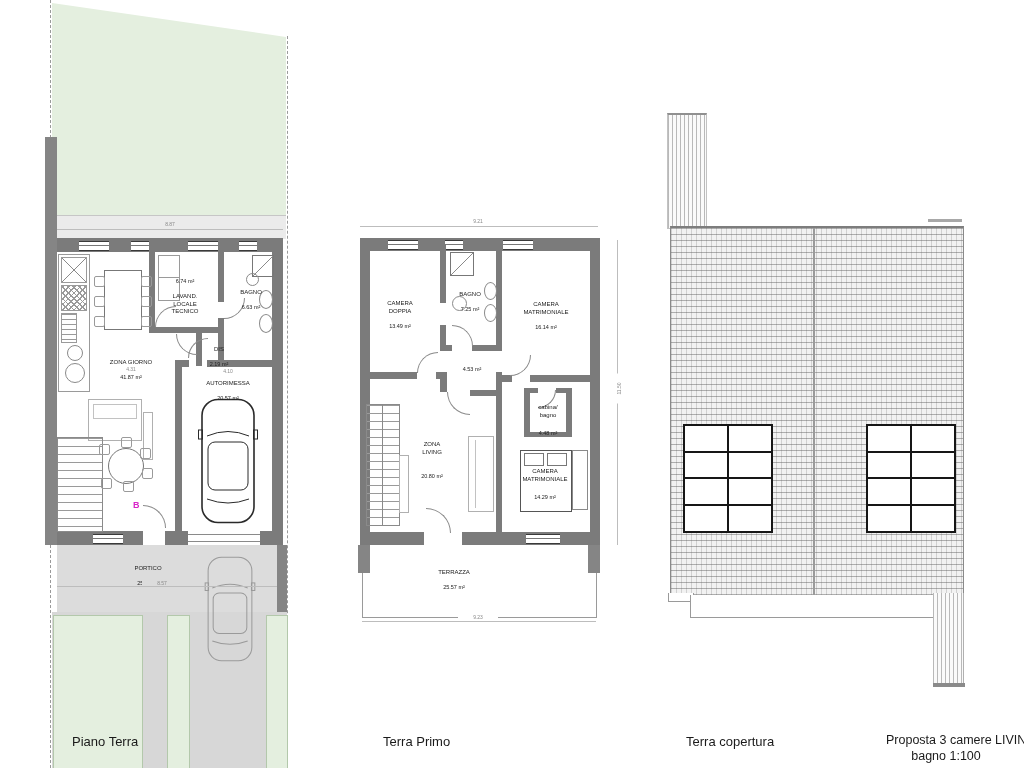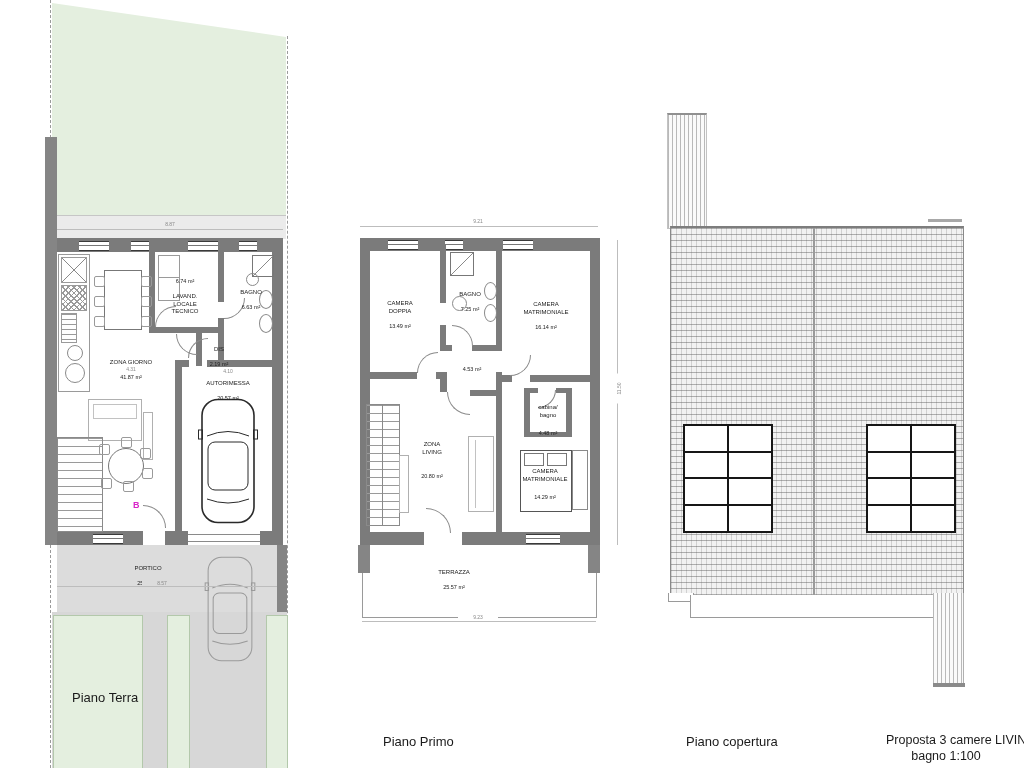--- a/index.html
+++ b/index.html
@@ -177,21 +177,21 @@
       <div>PORTICO</div>
       <div class="area">25.93 m²</div>
     </div>
     <div class="marker" style="left:133px;top:500px">B</div>
 
     <div class="dim" style="left:101px;top:367px;width:60px">4.31</div>
     <div class="dim" style="left:196px;top:369px;width:64px">4.10</div>
     <div class="dimline" style="left:57px;top:586px;width:220px"></div>
     <div class="dim" style="left:142px;top:581px;width:40px;background:#dcdcdc">8.57</div>
 
-    <div class="caption" style="left:72px;top:690px">Piano Terra</div>
+    <div class="caption" style="left:72px;top:734px">Piano Terra</div>
   </div>
 
   <div>
 
     <div class="dimline" style="left:360px;top:226px;width:238px"></div>
     <div class="dim" style="left:458px;top:219px;width:40px;background:#fff">9.21</div>
 
     <div class="wall" style="left:360px;top:238px;width:238px;height:13px">
       <div class="win" style="left:28px;width:30px;top:2px"></div>
       <div class="win" style="left:85px;width:18px;top:2px"></div>
@@ -287,37 +287,37 @@
     <div class="label" style="left:512px;top:460px;width:66px;z-index:5">
       <div>CAMERA
 MATRIMONIALE</div>
       <div class="area" style="margin-top:3px">14.29 m²</div>
     </div>
     <div class="label" style="left:420px;top:561px;width:68px">
       <div>TERRAZZA</div>
       <div class="area">25.57 m²</div>
     </div>
 
-    <div class="caption" style="left:383px;top:734px">Piano Primo</div>
+    <div class="caption" style="left:383px;top:734px">Terra Primo</div>
   </div>
 
   <div>
     <div class="vhatch" style="left:667px;top:113px;width:38px;height:113px;border-top:2px solid #909090"></div>
     <div class="abs" style="left:928px;top:219px;width:34px;height:3px;background:#a8a8a8"></div>
     <div class="roofhatch" style="left:670px;top:226px;width:292px;height:367px;border-top:2px solid #7d7d7d">
       <div class="abs" style="left:142px;top:0;width:2px;height:367px;background:#9a9a9a"></div>
     </div>
     <div class="skylight" style="left:683px;top:424px;width:86px;height:105px"></div>
     <div class="skylight" style="left:866px;top:424px;width:86px;height:105px"></div>
     <div class="abs" style="left:668px;top:593px;width:24px;height:8px;border:1px solid #9a9a9a;border-top:none;background:#fff"></div>
     <div class="abs" style="left:690px;top:595px;width:243px;height:22px;border:1px solid #9a9a9a;border-top:none;background:#fff"></div>
     <div class="vhatch" style="left:933px;top:593px;width:30px;height:92px;border:none;border-right:1px solid #b0b0b0"></div>
     <div class="abs" style="left:933px;top:683px;width:32px;height:4px;background:#8a8a8a"></div>
 
-    <div class="caption" style="left:686px;top:734px">Piano copertura</div>
+    <div class="caption" style="left:686px;top:734px">Terra copertura</div>
   </div>
 
   <div>
     <div class="caption" style="left:886px;top:733px;width:138px;font-size:12.5px;white-space:nowrap;overflow:hidden">Proposta 3 camere  LIVING I</div>
     <div class="caption" style="left:886px;top:749px;width:120px;font-size:12.5px;text-align:center">bagno 1:100</div>
   </div>
 
 </div>
 
 </body></html>

